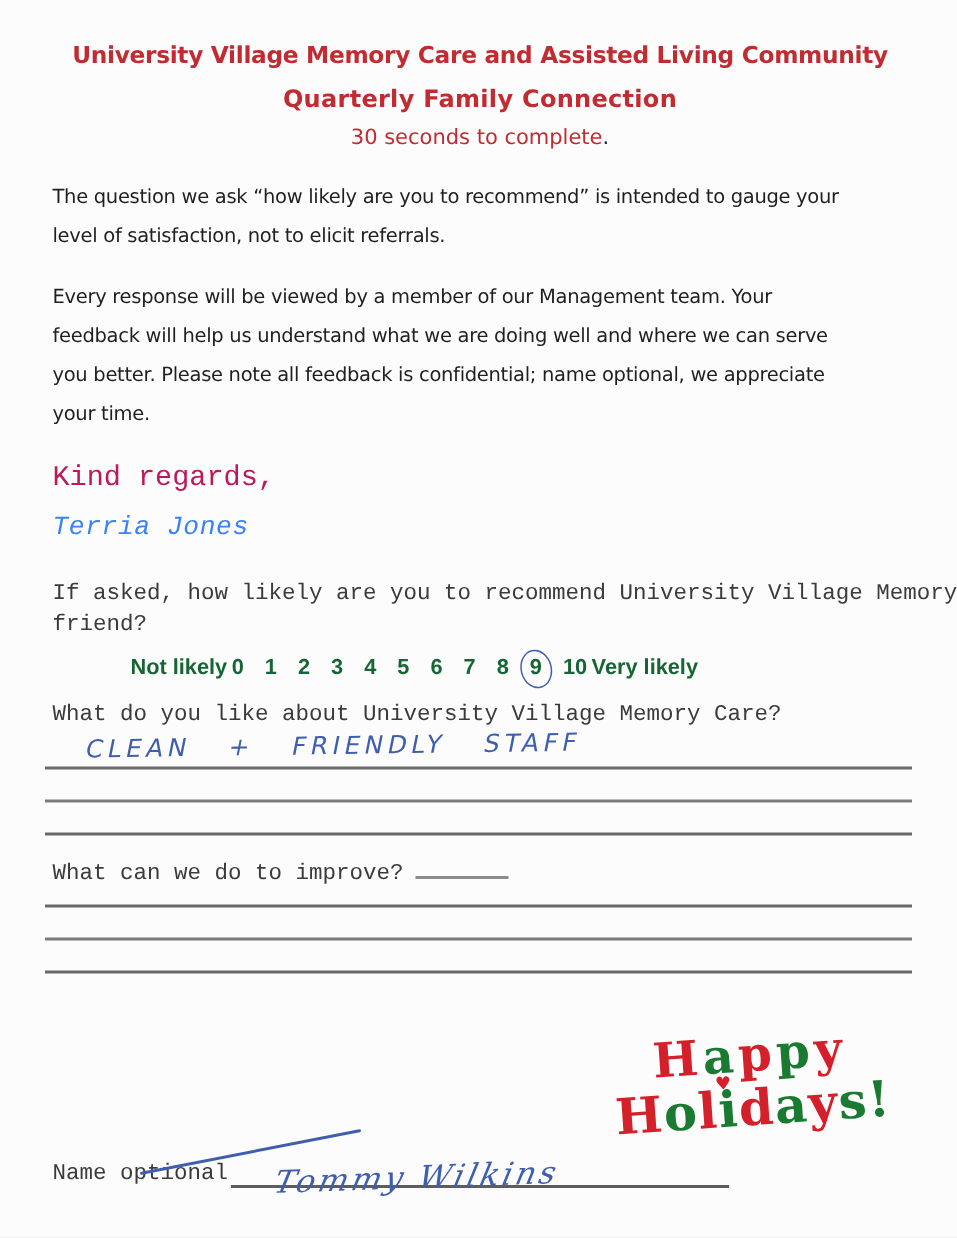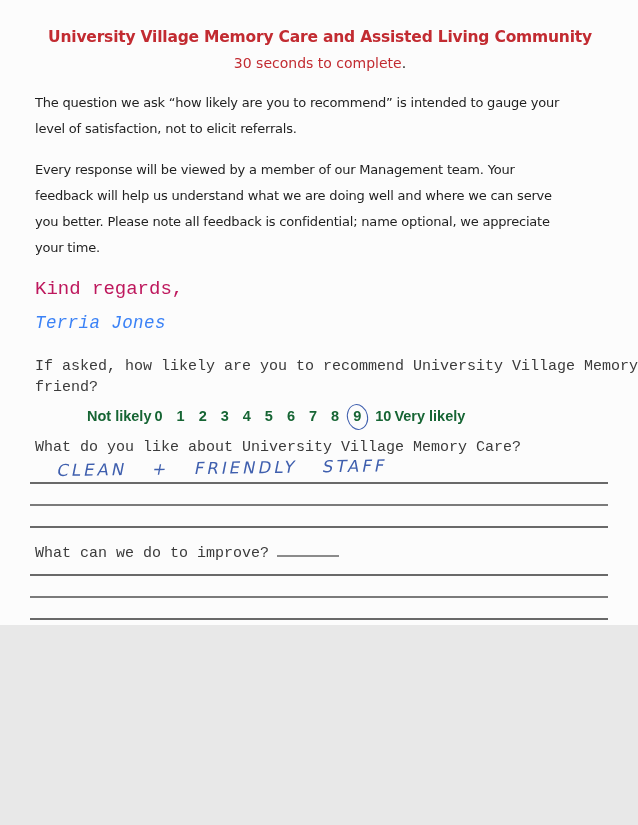--- a/index.html
+++ b/index.html
@@ -1,17 +1,17 @@
 <!DOCTYPE html>
 <html style="--red: #c22b31; --green: #166534; --pen: #3f5fae; --line: #696969; --hred: #d3202a; --hgreen: #1b7a31;"><head>
 <meta charset="utf-8">
 <style>
   html,body { margin:0; padding:0; background:#e8e8e8; }
   .page {
-    position:relative; width:638px; height:625px; margin:0 auto;
+    position:relative; width:638px; height:825px; margin:0 auto;
     background:#fcfcfc; overflow:hidden;
     font-family:"DejaVu Sans", sans-serif; color:#1f1f1f;
     padding:0; box-sizing:border-box;
   }
   .flow { padding:24px 33px 0 35px; }
 
   
   .masthead { text-align:center; }
   .title { color:var(--red); font-weight:bold; font-size:15.5px; line-height:27px; white-space:nowrap; letter-spacing:-0.2px; }
   .title2 { font-size:16px; line-height:29px; letter-spacing:0.2px; }
@@ -82,20 +82,21 @@
   .pen-stroke { position:absolute; left:-62px; top:7px; width:150px; height:2px; background:var(--pen); transform:rotate(-11deg); border-radius:2px; }
 </style>
 </head>
 <body>
 
 <div class="page">
   <div class="flow">
 
     <div class="masthead">
       <div class="title">University Village Memory Care and Assisted Living Community</div>
+      <div class="title title2">Quarterly Family Connection</div>
       <div class="intro-strong"><span class="red">30 seconds to complete</span><span class="dark">.</span></div>
     </div>
 
     <p class="para">The question we ask “how likely are you to recommend” is intended to gauge your
 level of satisfaction, not to elicit referrals.</p>
     <p class="para">Every response will be viewed by a member of our Management team. Your
 feedback will help us understand what we are doing well and where we can serve
 you better. Please note all feedback is confidential; name optional, we appreciate
 your time.</p>
 

